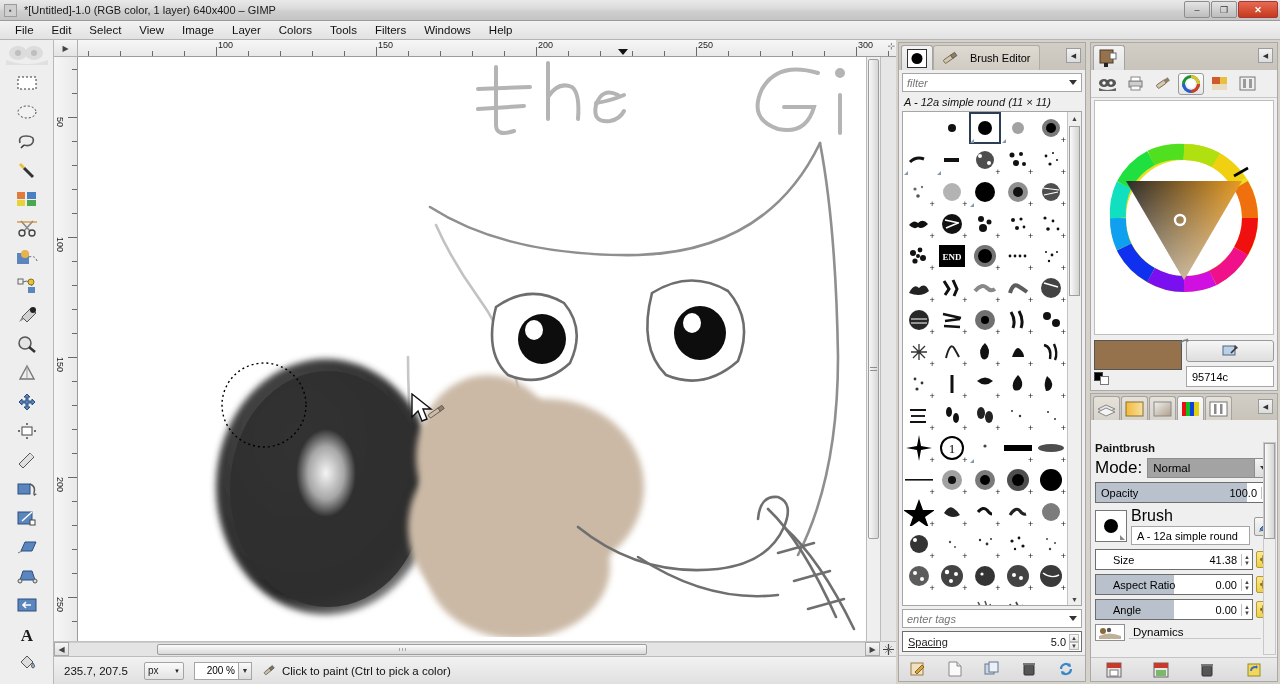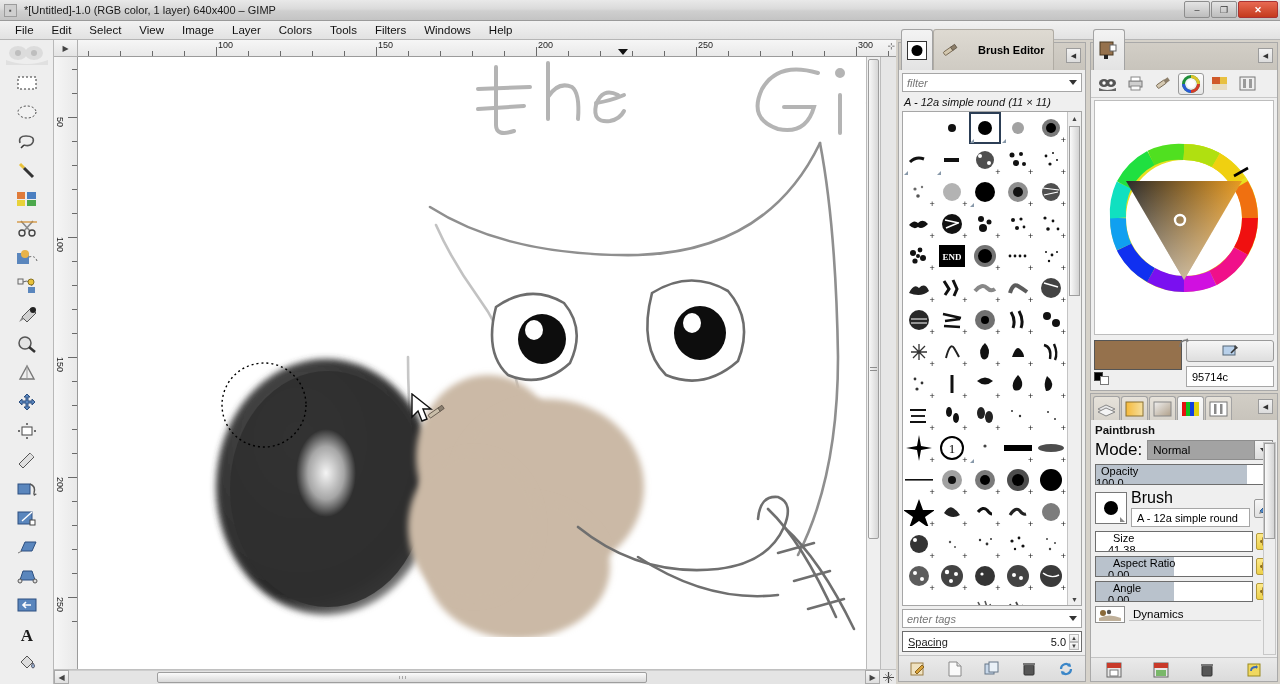--- a/index.html
+++ b/index.html
@@ -124,23 +124,23 @@
   .dock-brush { width:192px; }
   .dock-right { width:192px; }
 
   .panel { background:#efefef; border:1px solid #a9a9a9; display:flex; flex-direction:column; min-height:0; }
 
   .tabstrip {
     height:27px; flex:0 0 27px; display:flex; align-items:flex-end;
     background:linear-gradient(to bottom,#d2cec6,#c8c4bc); position:relative; padding-left:2px;
   }
   .tab {
-    height:41px; display:flex; align-items:center; gap:19px; padding:0 8px;
+    height:25px; display:flex; align-items:center; gap:11px; padding:0 8px;
     background:linear-gradient(to bottom,#f3f3f3,#e3e3e3);
-    border:1px solid #a3a3a3; border-bottom:none; border-radius:3px 3px 0 0; font-size:11px;font-weight:bold;
+    border:1px solid #a3a3a3; border-bottom:none; border-radius:3px 3px 0 0; font-size:11px;
   }
   .tab.small { padding:0 5px; }
   .tab.inactive { background:linear-gradient(to bottom,#dedad2,#cfcbc3); border-color:#b0aca4; }
   .tab-menu-btn {
     position:absolute; right:4px; top:5px; width:15px;height:15px;
     border:1px solid #9c9c9c; background:linear-gradient(to bottom,#f2f2f2,#dcdcdc);
     display:flex;align-items:center;justify-content:center;font-size:7px;color:#333;
   }
 
   .filter-row { padding:3px; }
@@ -202,30 +202,30 @@
     background:linear-gradient(to bottom,#f6f6f6,#dedede); display:flex;align-items:center;justify-content:center; }
   .hexfield { height:21px; border:1px solid #a6a6a6; background:#fff; display:flex;align-items:center; padding:0 5px; font-size:11px; }
 
   .toolopts { flex:1; display:flex; flex-direction:column; min-height:0; background:#efefef; border:1px solid #a9a9a9; margin-top:2px; }
   .to-tabs { height:26px; flex:0 0 26px; display:flex; align-items:flex-end; gap:1px;
     background:linear-gradient(to bottom,#d2cec6,#c8c4bc); padding-left:2px; position:relative; }
   .to-tab { width:27px;height:24px; border:1px solid #a3a3a3; border-bottom:none; border-radius:3px 3px 0 0;
     background:linear-gradient(to bottom,#e6e2da,#d8d4cc); display:flex;align-items:center;justify-content:center; }
   .to-tab.active { background:linear-gradient(to bottom,#fafafa,#ececec); }
   .to-body { flex:1; padding:4px 4px 0 4px; display:flex; flex-direction:column; gap:4px; min-height:0; overflow:hidden; position:relative; }
-  .to-title { font-size:11.5px; font-weight:bold; color:#111; }
+  .to-title { font-size:11.5px; font-weight:bold; color:#111;margin-top:18px; }
   .moderow { display:flex; align-items:center; gap:5px; }
   .moderow .ml { font-size:17px; }
   .modesel { flex:1; height:20px; border:1px solid #8d8d8d; background:#a3a3a3; display:flex; align-items:center; padding-left:5px; font-size:11.5px; position:relative; }
   .modesel .dd { position:absolute; right:0; top:0; bottom:0; width:18px;
     background:linear-gradient(to bottom,#f4f4f4,#dcdcdc); border-left:1px solid #8d8d8d;
     display:flex;align-items:center;justify-content:center; }
   .slider {
-    height:21px; border:1px solid #6d6d6d; display:flex; 
-    background:#fff; font-size:11px; position:relative; overflow:hidden;flex-direction:column;
+    height:21px; border:1px solid #6d6d6d; display:flex; align-items:center;
+    background:#fff; font-size:11px; position:relative; overflow:hidden;
   }
   .slider .fill { position:absolute; left:0; top:0; bottom:0; background:#b9c2cc; }
   .slider .lab { position:relative; padding-left:5px; flex:1; }
   .slider .val { position:relative; padding-right:4px; }
   .slider .sp { position:relative; width:11px; display:flex;flex-direction:column; border-left:1px solid #c0c0c0; }
   .slider .sp div { flex:1; display:flex;align-items:center;justify-content:center; font-size:6px; color:#444; }
   .sliderrow { display:flex; align-items:center; gap:3px; }
   .sliderrow .slider { flex:1;padding-left:12px; }
   .linkbtn { width:17px;height:17px;border:1px solid #b49a3a;background:linear-gradient(to bottom,#fde98a,#ecd049);
     display:flex;align-items:center;justify-content:center; border-radius:2px; }
@@ -619,20 +619,40 @@
           </div>
           <div class="hs-arrow">▶</div>
           <div class="hs-end">
             <svg width="11" height="11" viewBox="0 0 11 11">
                 <path d="M5.5 0 L5.5 11 M0 5.5 L11 5.5" stroke="#444" stroke-width="1.2"></path>
                 <path d="M2 2 L9 9 M9 2 L2 9" stroke="#888" stroke-width="0.8"></path>
               </svg>
           </div>
         </div>
 
+        <div class="statusbar">
+          <div class="sb-pos">235.7, 207.5</div>
+          <div class="sb-unit">
+            <span>px</span>
+            <span style="font-size:6px;">▼</span>
+          </div>
+          <div class="sb-zoomwrap">
+            <div class="sb-zoom">200 %</div>
+            <div class="sb-zoombtn">▼</div>
+          </div>
+          <div class="sb-hint">
+            <svg width="14" height="14" viewBox="0 0 14 14">
+              <g transform="rotate(-40 7 7)">
+                <rect x="2" y="5" width="8" height="3" rx="1" fill="#c9bda8" stroke="#5d5246" stroke-width="0.7"></rect>
+                <rect x="9" y="5" width="4" height="3" fill="#7e7465" stroke="#4a4238" stroke-width="0.6"></rect>
+              </g>
+            </svg>
+            <span>Click to paint (Ctrl to pick a color)</span>
+          </div>
+        </div>
 
       </div>
     </div>
 
     <div class="dock dock-brush">
       <div class="panel" style="flex:1;">
         <div class="tabstrip">
           <div class="tab small">
             <svg width="20" height="19" viewBox="0 0 20 19">
               <rect x="0.5" y="0.5" width="19" height="18" fill="#fff" stroke="#333"></rect>

